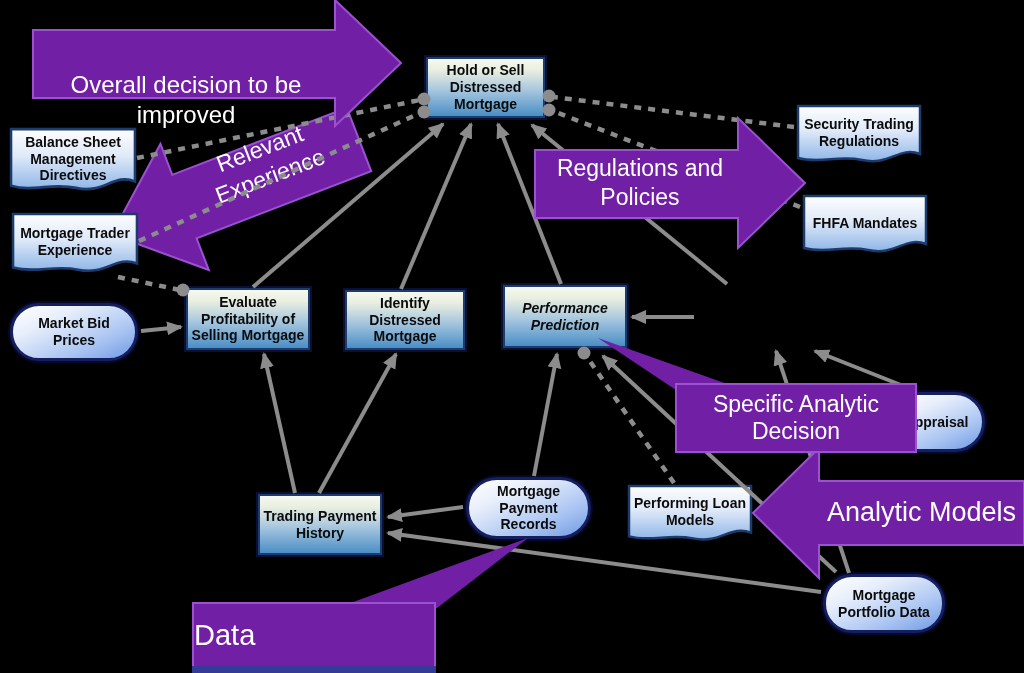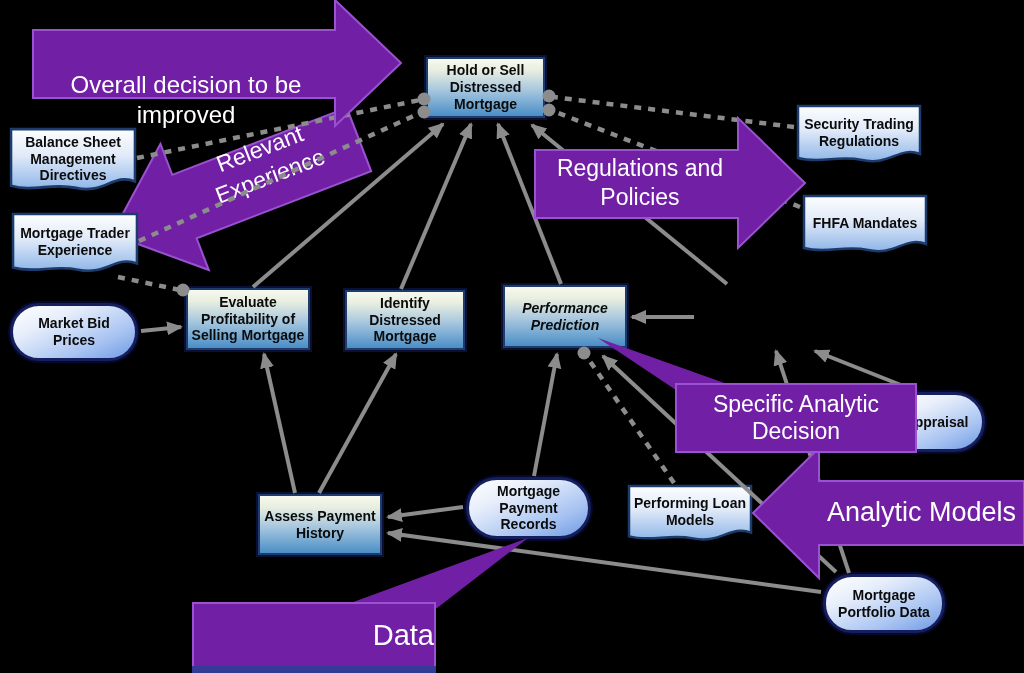--- a/index.html
+++ b/index.html
@@ -18,21 +18,21 @@
   .doc{background:transparent;border:none;box-shadow:none;padding:8px;}
   .doc svg{position:absolute;inset:0;}
   .doc .lbl{position:absolute;left:2px;right:2px;top:4px;bottom:14px;display:flex;
             align-items:center;justify-content:center;text-align:center;}
 
   
   .ann{position:absolute;z-index:4;color:#fff;}
   .ann svg{position:absolute;inset:0;overflow:visible;}
   .ann .txt{position:absolute;text-align:center;font-size:23px;line-height:1.25;}
   .plabel{position:absolute;z-index:4;background:#7120a6;border:2px solid #9a52d0;
-          display:flex;align-items:center;justify-content:flex-end;text-align:center;
+          display:flex;align-items:center;justify-content:flex-start;text-align:center;
           color:#fff;box-sizing:border-box;}
   #relevant-arrow{z-index:1;}
 
   
   #connectors{position:absolute;left:0;top:0;z-index:3;pointer-events:none;}
   #wedges{position:absolute;left:0;top:0;z-index:4;pointer-events:none;}
   .sl{stroke:#8c8c8c;stroke-width:4;fill:none;}
   .dl{stroke:#8c8c8c;stroke-width:4.5;stroke-dasharray:7 7;fill:none;}
   .dot{fill:#8c8c8c;}
 </style>
@@ -99,21 +99,21 @@
   <div class="node doc" style="left:802px;top:194px;width:126px;height:68px;">
     <svg viewBox="0 0 126 68" width="126" height="68" preserveAspectRatio="none">
       <path d="M2,2 L124,2 L124,50 C103,42 94,62 66,56 C42,51 24,60 2,54 Z" fill="url(#gradDoc)" stroke="#1d3c6e" stroke-width="2.5"></path>
     </svg>
     <div class="lbl">
         <span>FHFA Mandates</span>
       </div>
   </div>
 
   <div class="node process" style="left:258px;top:494px;width:124px;height:61px;">
-    <span>Assess Payment History</span>
+    <span>Trading Payment History</span>
   </div>
 
   <div class="node stadium" style="left:466px;top:477px;width:125px;height:62px;border-radius:31px;">
     <span>Mortgage Payment Records</span>
   </div>
 
   <div class="node doc" style="left:627px;top:484px;width:126px;height:66px;">
     <svg viewBox="0 0 126 68" width="126" height="66" preserveAspectRatio="none">
       <path d="M2,2 L124,2 L124,50 C103,42 94,62 66,56 C42,51 24,60 2,54 Z" fill="url(#gradDoc)" stroke="#1d3c6e" stroke-width="2.5"></path>
     </svg>

